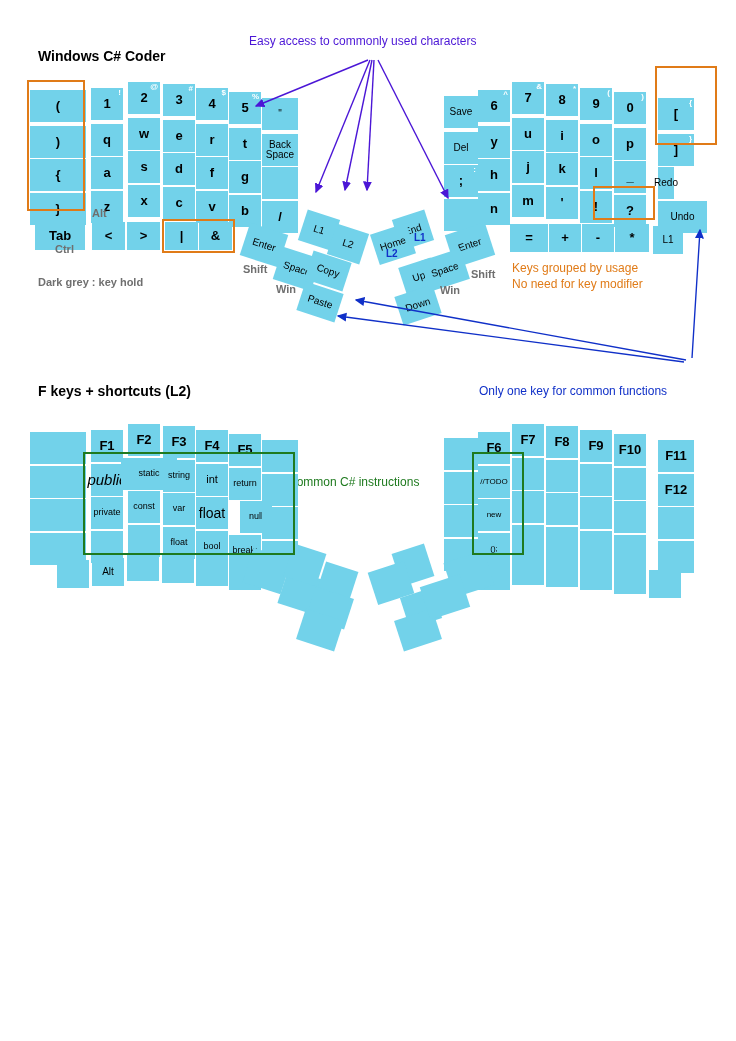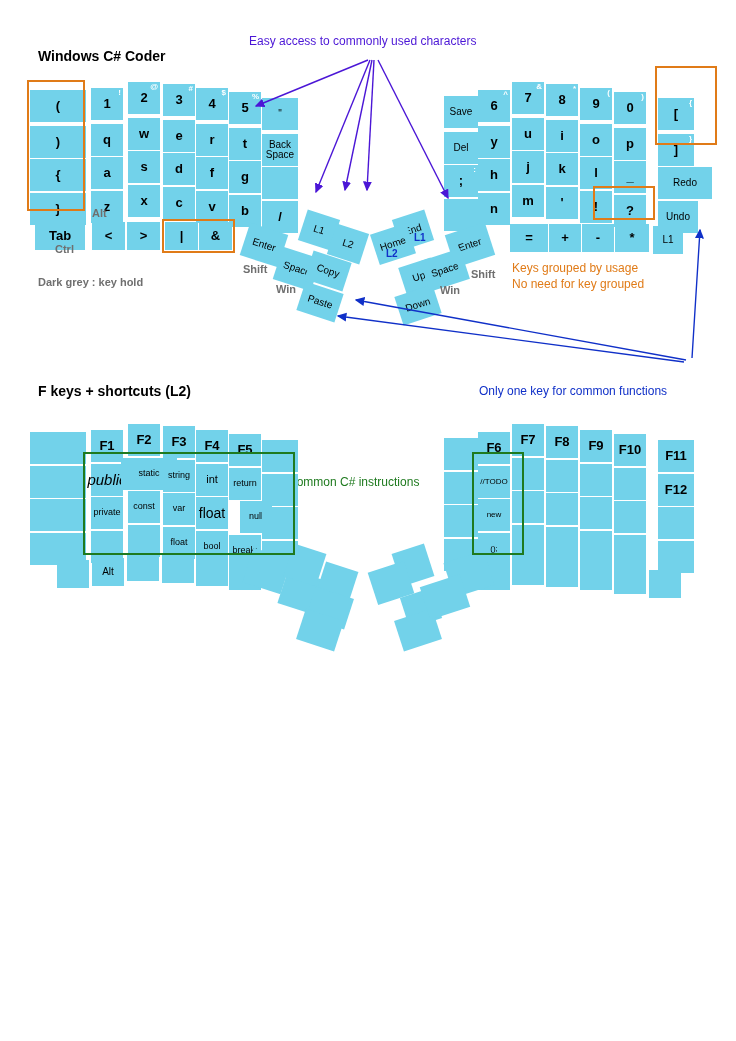--- a/index.html
+++ b/index.html
@@ -31,21 +31,21 @@
   .box.green{border:2px solid #1f7a1f;}
 </style>
 </head>
 <body>
 
 <div class="title" style="left:38px;top:48px;">Windows C# Coder</div>
 <div class="title" style="left:38px;top:383px;">F keys + shortcuts (L2)</div>
 
 <div class="note blue" style="left:249px;top:34px;">Easy access to commonly used characters</div>
 <div class="note orange" style="left:512px;top:261px;">Keys grouped by usage</div>
-<div class="note orange" style="left:512px;top:277px;">No need for key grouped</div>
+<div class="note orange" style="left:512px;top:277px;">No need for key modifier</div>
 <div class="note darkblue" style="left:479px;top:384px;">Only one key for common functions</div>
 <div class="note grey" style="left:38px;top:276px;">Dark grey : key hold</div>
 <div class="note green" style="left:288px;top:475px;">Common C# instructions</div>
 
 <div id="l1-left">
     <div class="key k-main" style="left: 30px; top: 90px; width: 56px; height: 32px;">
       <span>(</span>
     </div>
     <div class="key k-main" style="left: 91px; top: 88px; width: 32px; height: 32px;">
       <span>1</span>
@@ -236,42 +236,42 @@
     </div>
     <div class="key k-main" style="left: 546px; top: 153px; width: 32px; height: 32px;">
       <span>k</span>
     </div>
     <div class="key k-main" style="left: 580px; top: 157px; width: 32px; height: 32px;">
       <span>l</span>
     </div>
     <div class="key k-main" style="left: 614px; top: 161px; width: 32px; height: 32px;">
       <span>_</span>
     </div>
-    <div class="key k-small" style="left: 658px; top: 167px; width: 54px; height: 32px;">
+    <div class="key k-small" style="left: 658px; top: 167px; width: 16px; height: 32px;">
       <span>Redo</span>
     </div>
     <div class="key k-main" style="left: 444px; top: 199px; width: 34px; height: 32px;">
       <span></span>
     </div>
     <div class="key k-main" style="left: 478px; top: 193px; width: 32px; height: 32px;">
       <span>n</span>
     </div>
     <div class="key k-main" style="left: 512px; top: 185px; width: 32px; height: 32px;">
       <span>m</span>
     </div>
     <div class="key k-main" style="left: 546px; top: 187px; width: 32px; height: 32px;">
       <span>'</span>
     </div>
     <div class="key k-main" style="left: 580px; top: 191px; width: 32px; height: 32px;">
       <span>!</span>
     </div>
     <div class="key k-main" style="left: 614px; top: 195px; width: 32px; height: 32px;">
       <span>?</span>
     </div>
-    <div class="key k-small" style="left: 658px; top: 201px; width: 40px; height: 32px; align-items: center;">
+    <div class="key k-small" style="left: 658px; top: 201px; width: 49px; height: 32px; align-items: center;">
       <span>Undo</span>
     </div>
     <div class="key k-main" style="left: 510px; top: 224px; width: 38px; height: 28px;">
       <span>=</span>
     </div>
     <div class="key k-main" style="left: 549px; top: 224px; width: 32px; height: 28px;">
       <span>+</span>
     </div>
     <div class="key k-main" style="left: 582px; top: 224px; width: 32px; height: 28px;">
       <span>-</span>

